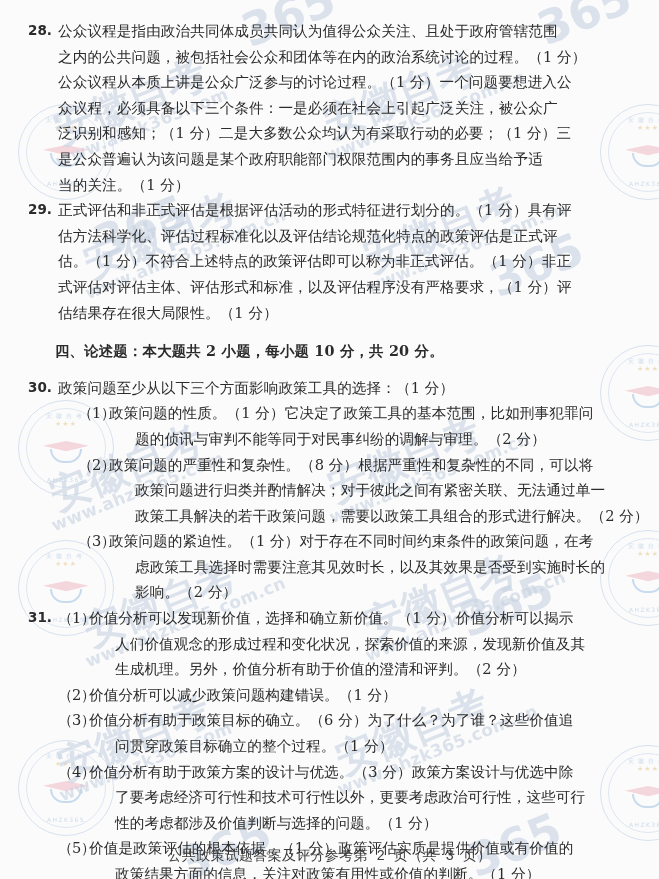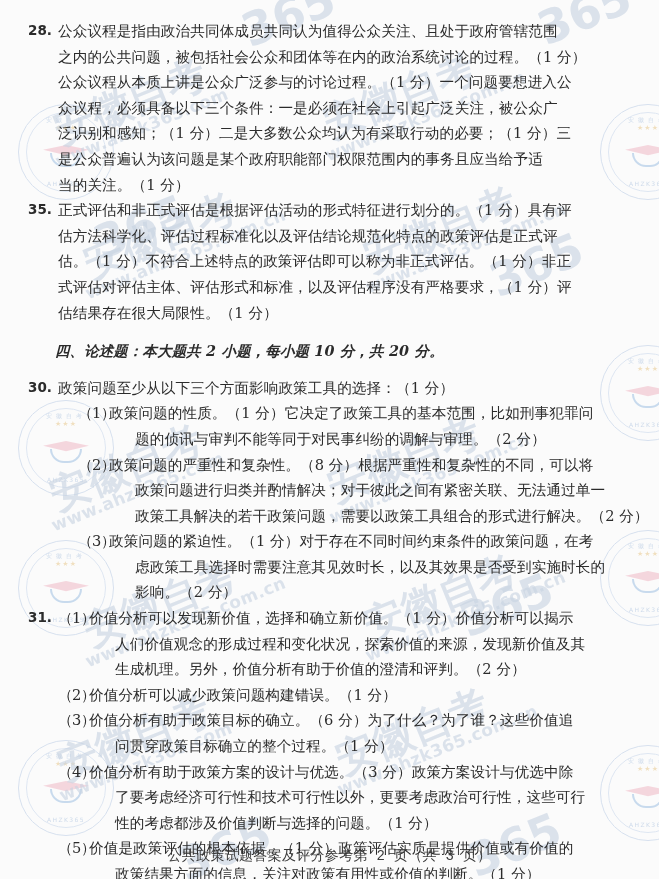--- a/index.html
+++ b/index.html
@@ -111,21 +111,20 @@
   .item-29 .body-txt,
   .item-30 .body-txt{ padding-right:4px; }
 
   .section-head{
     font-size:14.4px;
     line-height:25.6px;
     font-weight:700;
     font-family:"DejaVu Serif", serif;
     margin:13px 0 11px 27px;
     letter-spacing:.2px;
-    font-style:italic;
   }
 
   
   .sublist{ margin-top:0; }
   .sub{
     display:flex;
     font-size:14.6px;
     line-height:25.6px;
   }
   .sub .tag{
@@ -302,21 +301,21 @@
       <div class="ln">之内的公共问题，被包括社会公众和团体等在内的政治系统讨论的过程。（1 分）</div>
       <div class="ln">公众议程从本质上讲是公众广泛参与的讨论过程。（1 分）一个问题要想进入公</div>
       <div class="ln">众议程，必须具备以下三个条件：一是必须在社会上引起广泛关注，被公众广</div>
       <div class="ln">泛识别和感知；（1 分）二是大多数公众均认为有采取行动的必要；（1 分）三</div>
       <div class="ln">是公众普遍认为该问题是某个政府职能部门权限范围内的事务且应当给予适</div>
       <div class="ln">当的关注。（1 分）</div>
     </div>
   </div>
 
   <div class="item item-29">
-    <div class="num">35.</div>
+    <div class="num">29.</div>
     <div class="body-txt lines">
       <div class="ln">正式评估和非正式评估是根据评估活动的形式特征进行划分的。（1 分）具有评</div>
       <div class="ln">估方法科学化、评估过程标准化以及评估结论规范化特点的政策评估是正式评</div>
       <div class="ln">估。（1 分）不符合上述特点的政策评估即可以称为非正式评估。（1 分）非正</div>
       <div class="ln">式评估对评估主体、评估形式和标准，以及评估程序没有严格要求，（1 分）评</div>
       <div class="ln">估结果存在很大局限性。（1 分）</div>
     </div>
   </div>
 
   <div class="section-head">四、论述题：本大题共 2 小题，每小题 10 分，共 20 分。</div>

